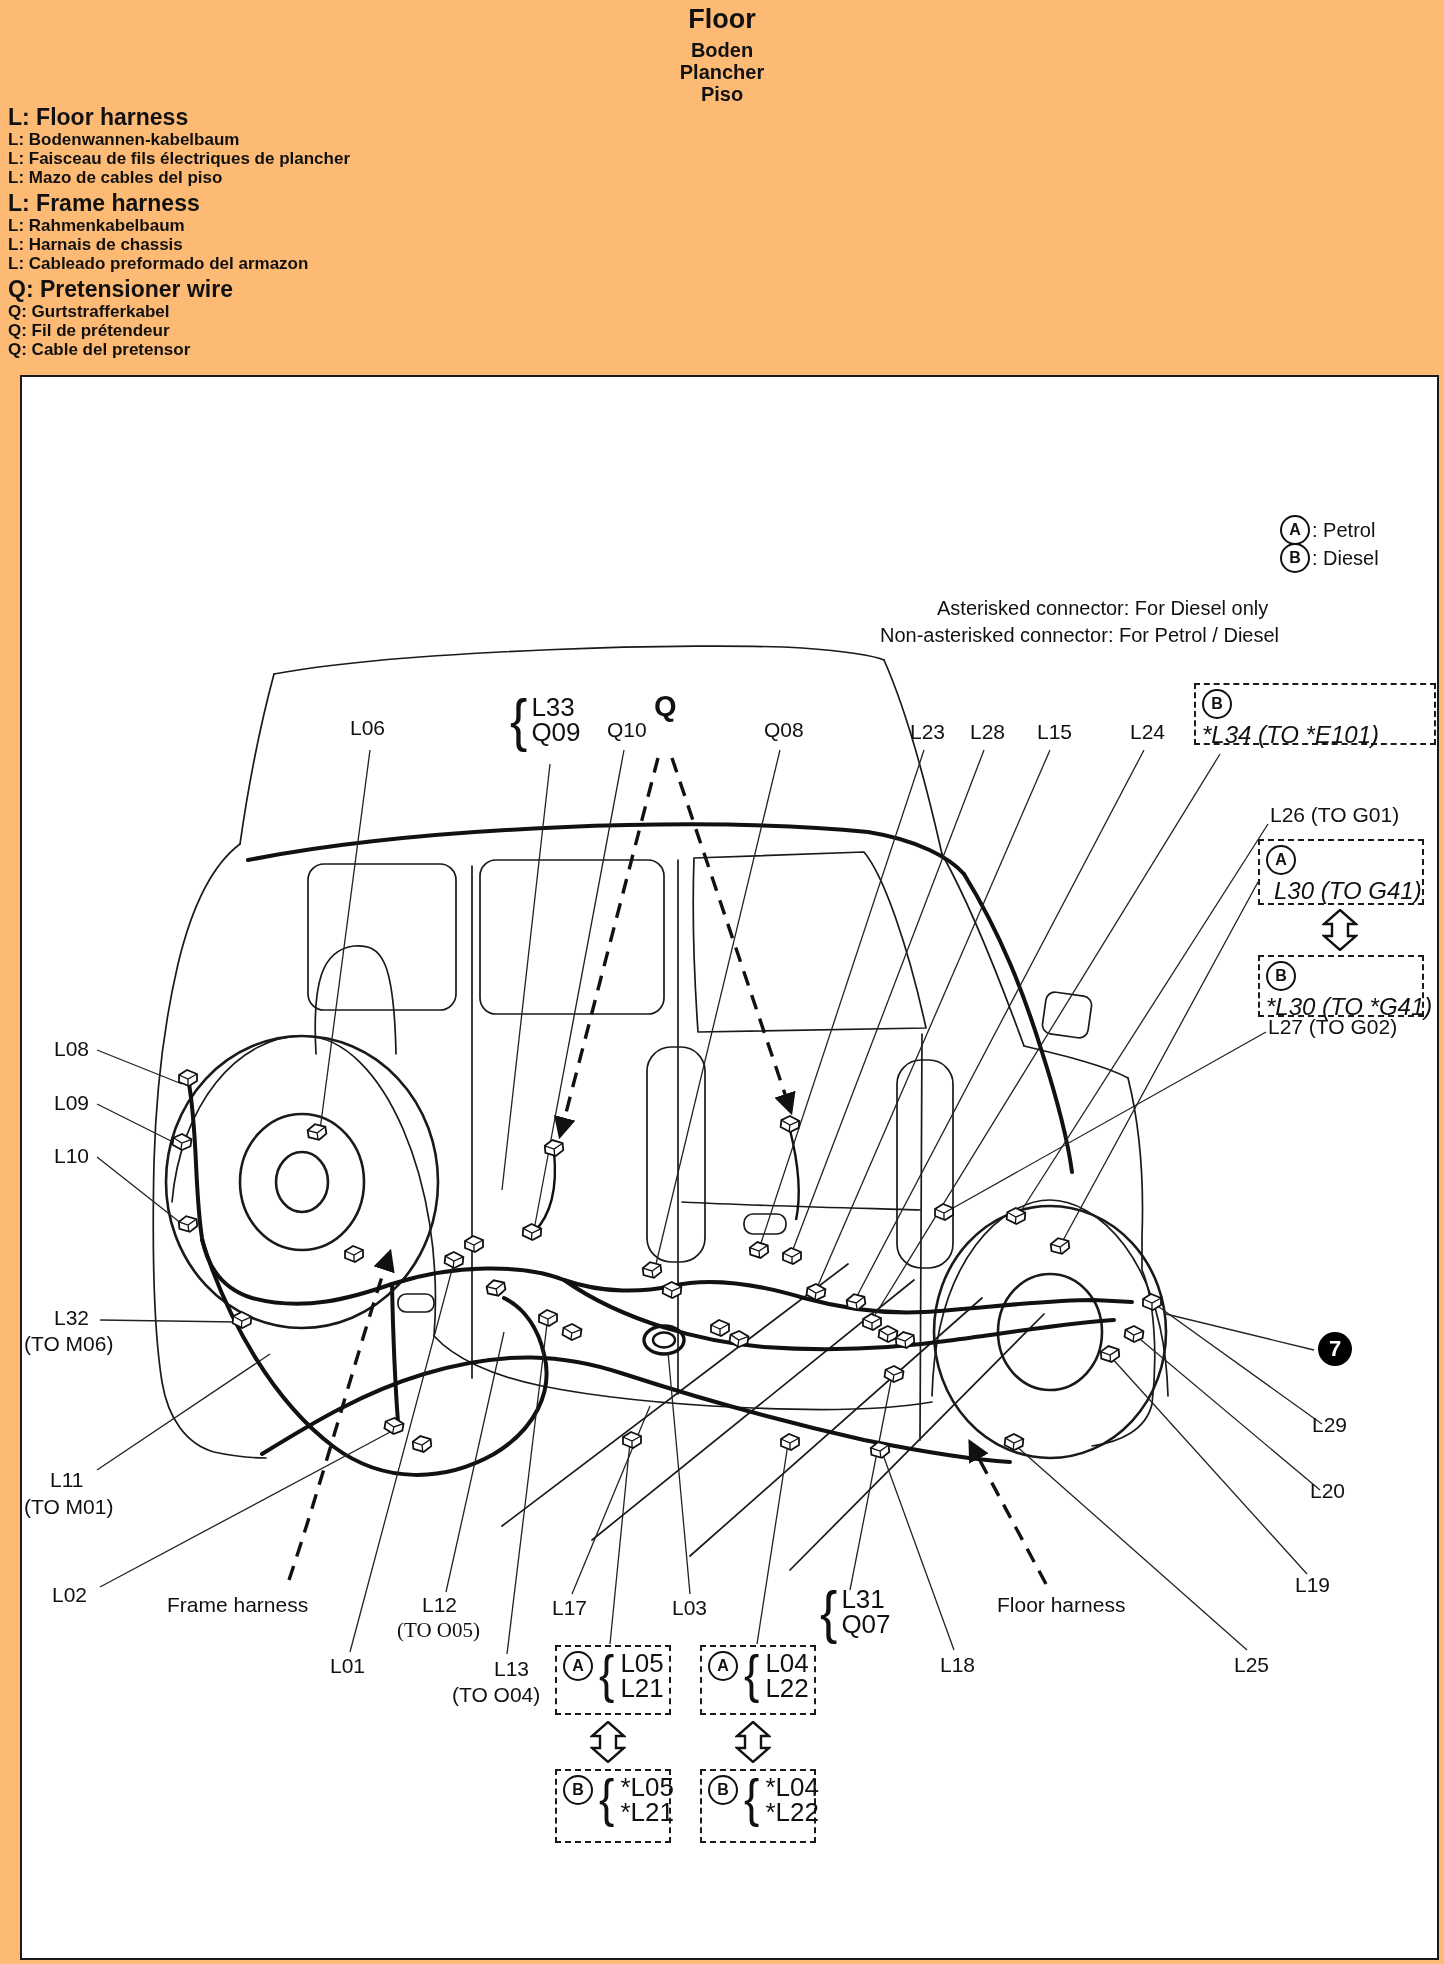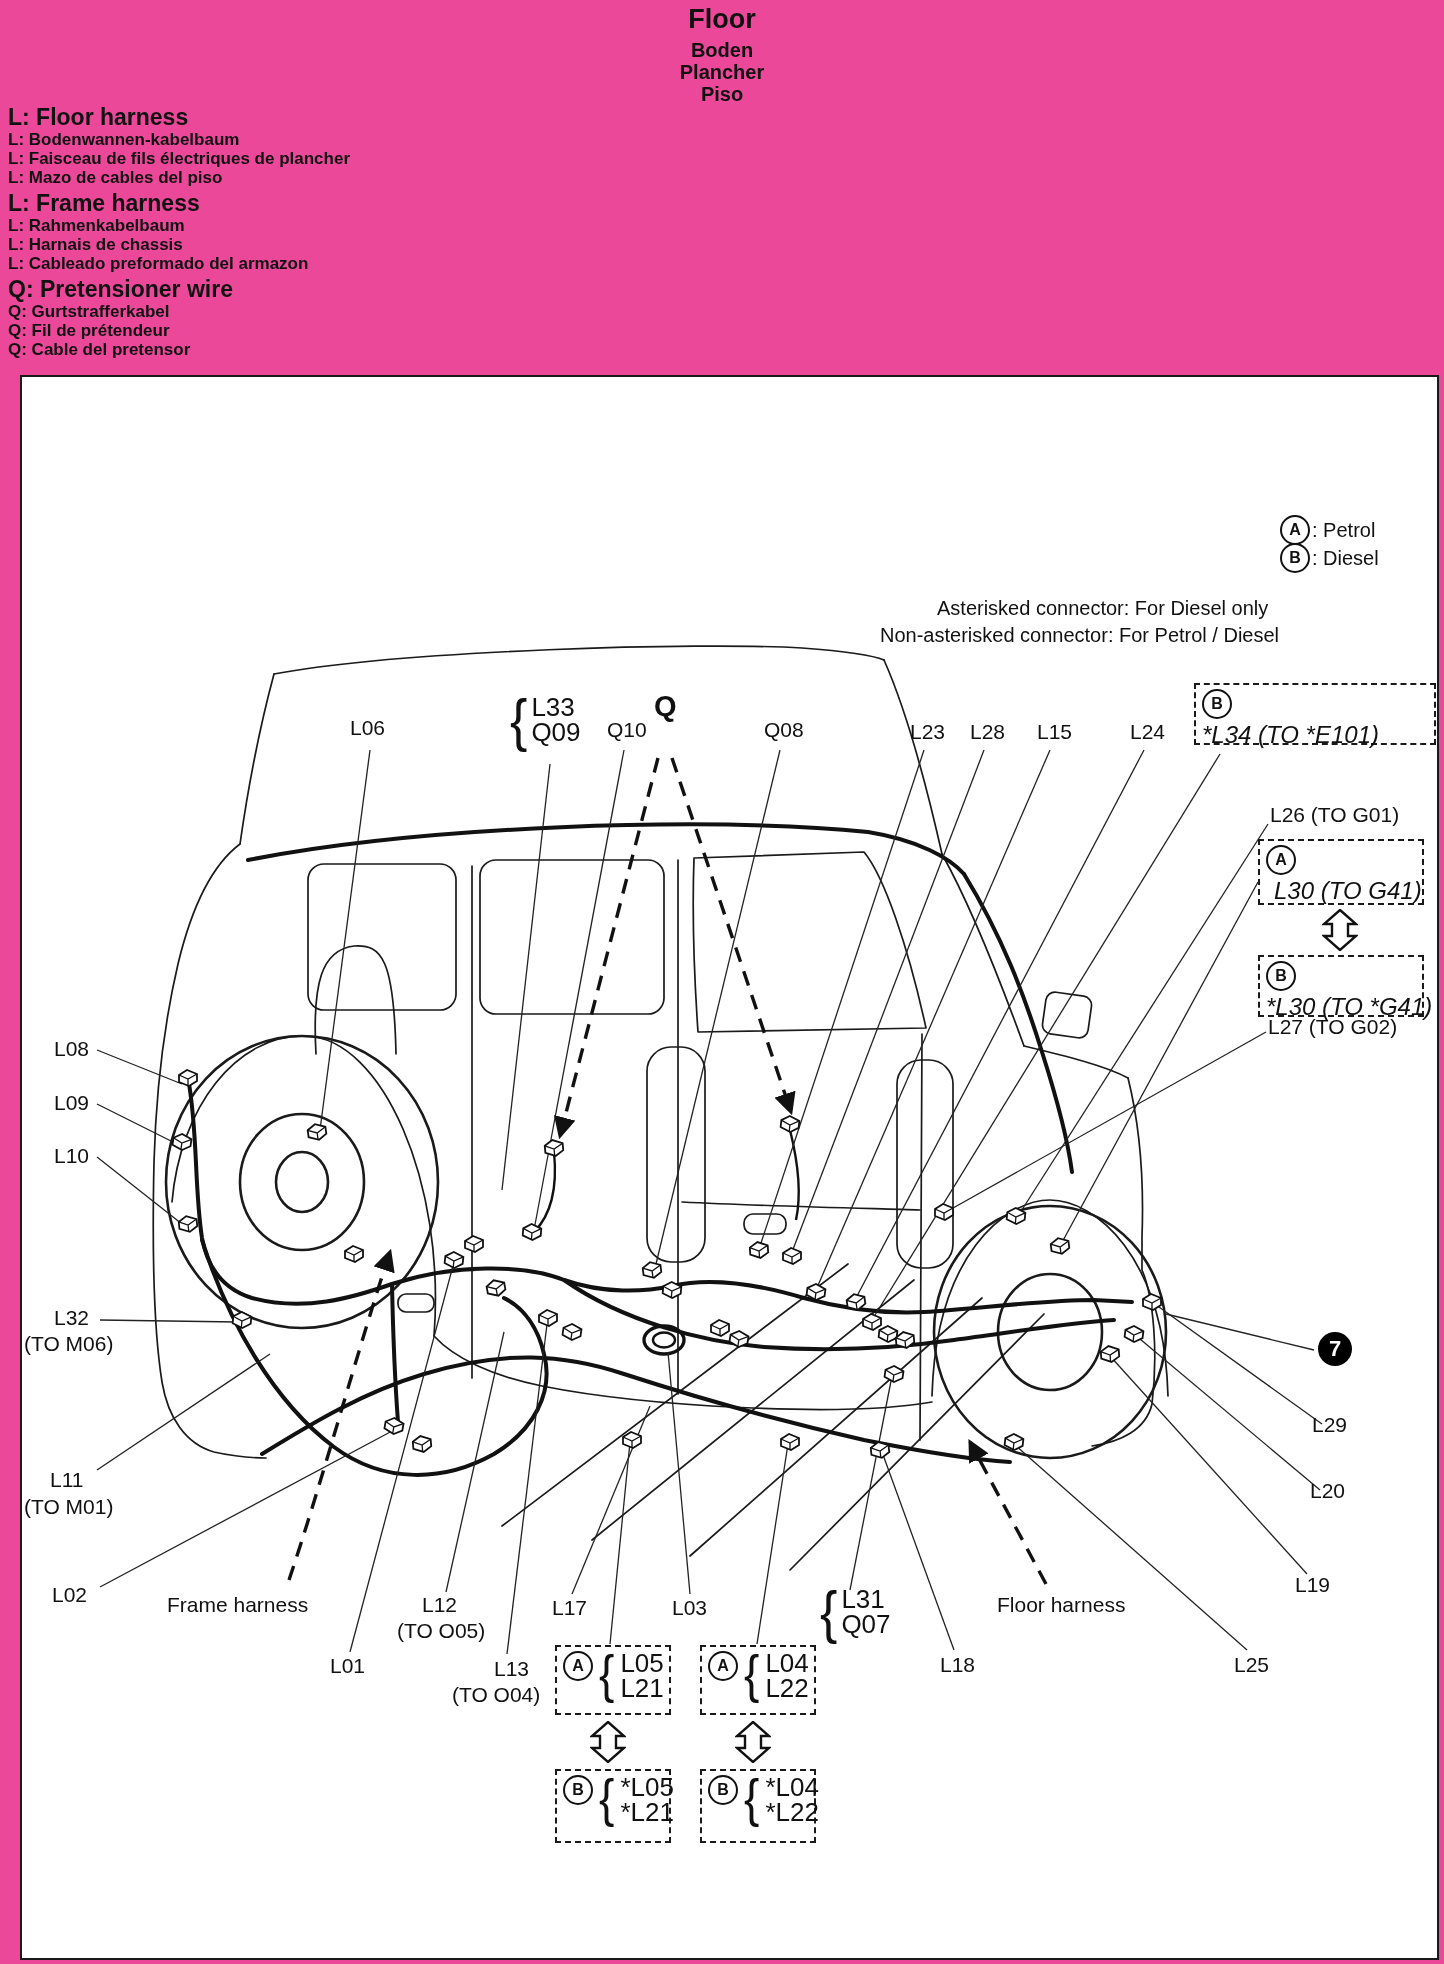--- a/index.html
+++ b/index.html
@@ -1,16 +1,16 @@
 <!DOCTYPE html>
 <html><head>
 <meta charset="utf-8">
 <style>
   html,body{margin:0;padding:0;background:#fff;}
-  #page{position:relative;width:1444px;height:1964px;background:#ec4899;overflow:hidden;
+  #page{position:relative;width:1444px;height:1964px;background:#fdba74;overflow:hidden;
         font-family:"Liberation Sans",sans-serif;color:#111;}
   
   .titleblock{position:absolute;left:0;top:6px;width:100%;text-align:center;line-height:1;}
   .title-main{font-size:27px;font-weight:bold;margin-bottom:7px;}
   .title-sub{font-size:20px;font-weight:bold;margin-bottom:2px;line-height:20px;}
   
   .legend{position:absolute;left:8px;top:101px;}
   .legend-heading{font-size:23px;font-weight:bold;line-height:26px;margin-top:3px;}
   .legend-item{font-size:17px;font-weight:bold;line-height:19px;}
   
@@ -283,21 +283,21 @@
     <div class="lbl" style="left:32px;top:767px;">L10</div>
     <div class="lbl" style="left:32px;top:929px;">L32</div>
     <div class="lbl" style="left:2px;top:955px;">(TO M06)</div>
     <div class="lbl" style="left:28px;top:1091px;">L11</div>
     <div class="lbl" style="left:2px;top:1118px;">(TO M01)</div>
     <div class="lbl" style="left:30px;top:1206px;">L02</div>
 
     <div class="lbl" style="left:145px;top:1216px;">Frame harness</div>
     <div class="lbl" style="left:308px;top:1277px;">L01</div>
     <div class="lbl" style="left:400px;top:1216px;">L12</div>
-    <div class="lbl" style="left:375px;top:1242px;">(TO O05)</div>
+    <div class="lbl" style="left:375px;top:1242px;font-family:Liberation Serif, serif;">(TO O05)</div>
     <div class="lbl" style="left:472px;top:1280px;">L13</div>
     <div class="lbl" style="left:430px;top:1306px;">(TO O04)</div>
     <div class="lbl" style="left:530px;top:1219px;">L17</div>
     <div class="lbl" style="left:650px;top:1219px;">L03</div>
 
     <div class="dbox pairbox" style="left:533px;top:1268px;width:116px;height:70px;">
       <div class="pairwrap">
         <span class="circ">A</span>
         <span class="brace">{</span>
         <span class="paircol">

